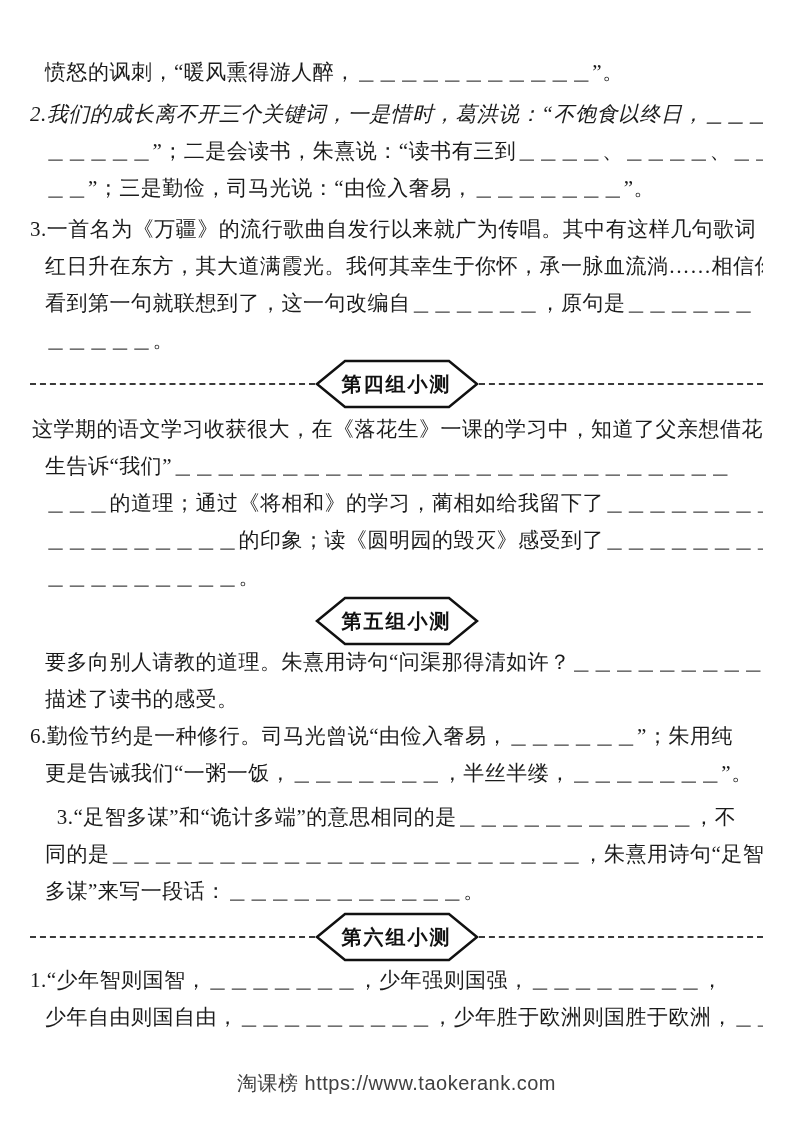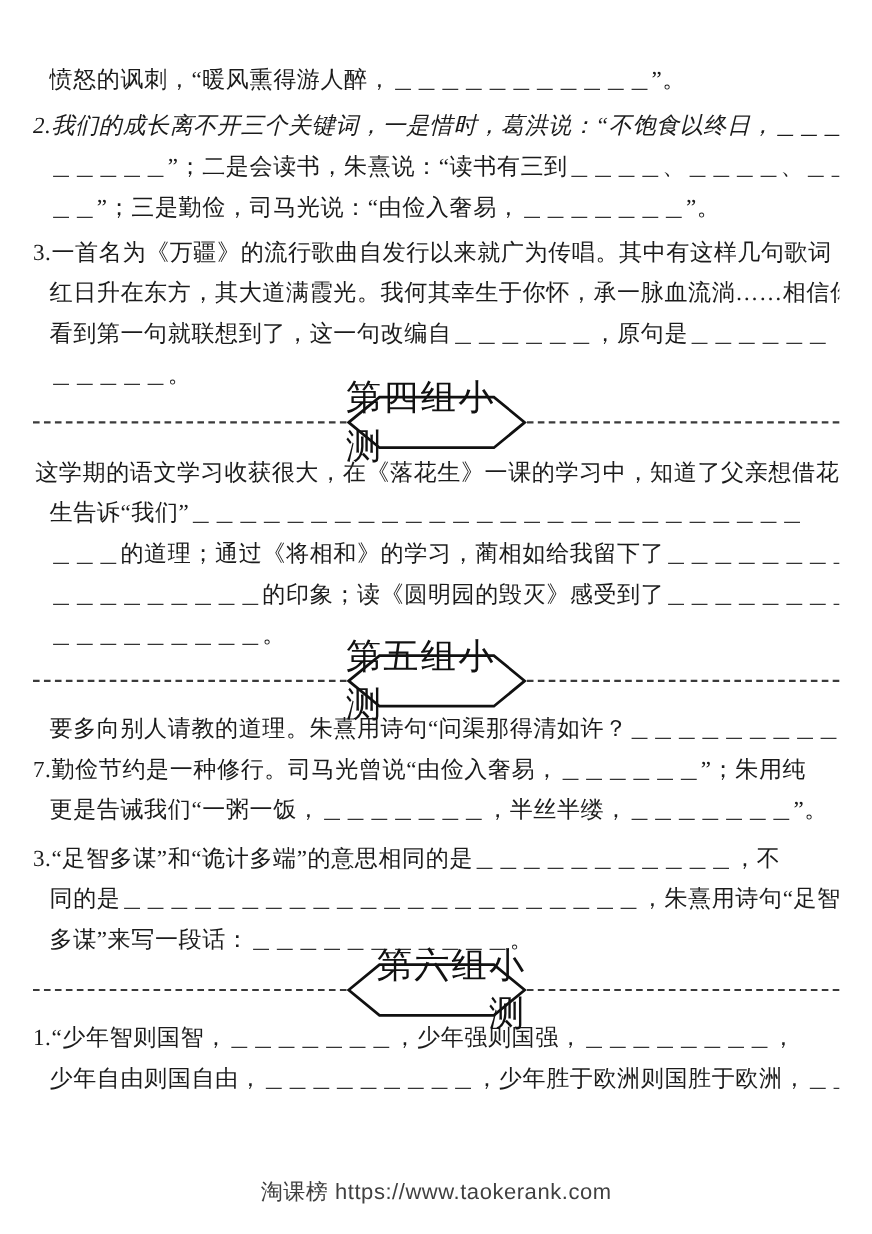--- a/index.html
+++ b/index.html
@@ -21,43 +21,43 @@
     line-height: 37px;
     height: 37px;
     white-space: nowrap;
     letter-spacing: 0.5px;
     overflow: hidden;
   }
   .cont { padding-left: 15px; }
   .mt5  { margin-top: 5px; font-style: italic; }
   .mt4  { margin-top: 4px; }
   .mt2  { margin-top: 2px; text-align: right; }
-  .mt7  { margin-top: 7px; }
-  .mtn2 { margin-top: -2px; }
+  .mt7  { margin-top: 7px; text-align: center; }
+  .mtn2 { margin-top: -2px; flex-direction: column; }
   .quiz-header {
     display: flex;
     align-items: center;
     height: 50px;
   }
   .dash {
     flex: 1;
     border-top: 2px dashed #3a3a3a;
     height: 0;
   }
   .hex {
     position: relative;
     flex: 0 0 auto;
     width: 164px; height: 50px;
   }
   .hex svg { position: absolute; left: 0; top: 0; }
   .hex .hex-label {
     position: absolute; left: 0; top: 0; right: 0; bottom: 0;
     display: flex; align-items: center; justify-content: center;
-    font-size: 32px;
-    font-weight: normal;
+    font-size: 20px;
+    font-weight: bold;
     letter-spacing: 2px;
     color: #111;
   }
   .watermark {
     position: absolute;
     top: 1070px;
     left: 50%;
     transform: translateX(-50%);
     font-family: "Liberation Sans", "DejaVu Sans", sans-serif;
     font-size: 20px;
@@ -104,22 +104,23 @@
     <div class="hex">
       <svg width="164" height="50" viewBox="0 0 164 50">
         <polygon points="2,25 30,2 134,2 162,25 134,48 30,48" fill="none" stroke="#111111" stroke-width="2.5"></polygon>
       </svg>
       <span class="hex-label">第五组小测</span>
     </div>
     <div class="dash"></div>
   </div>
 
   <div class="line cont">要多向别人请教的道理。朱熹用诗句“问渠那得清如许？＿＿＿＿＿＿＿＿＿”</div>
+  <div class="line cont">描述了读书的感受。</div>
 
-  <div class="line">7.勤俭节约是一种修行。司马光曾说“由俭入奢易，＿＿＿＿＿＿”；朱用纯</div>
+  <div class="line">6.勤俭节约是一种修行。司马光曾说“由俭入奢易，＿＿＿＿＿＿”；朱用纯</div>
   <div class="line cont">更是告诫我们“一粥一饭，＿＿＿＿＿＿＿，半丝半缕，＿＿＿＿＿＿＿”。</div>
 
   <div class="line mt7">3.“足智多谋”和“诡计多端”的意思相同的是＿＿＿＿＿＿＿＿＿＿＿，不</div>
   <div class="line cont">同的是＿＿＿＿＿＿＿＿＿＿＿＿＿＿＿＿＿＿＿＿＿＿，朱熹用诗句“足智</div>
   <div class="line cont">多谋”来写一段话：＿＿＿＿＿＿＿＿＿＿＿。</div>
 
   <div class="quiz-header mt2">
     <div class="dash"></div>
     <div class="hex">
       <svg width="164" height="50" viewBox="0 0 164 50">

